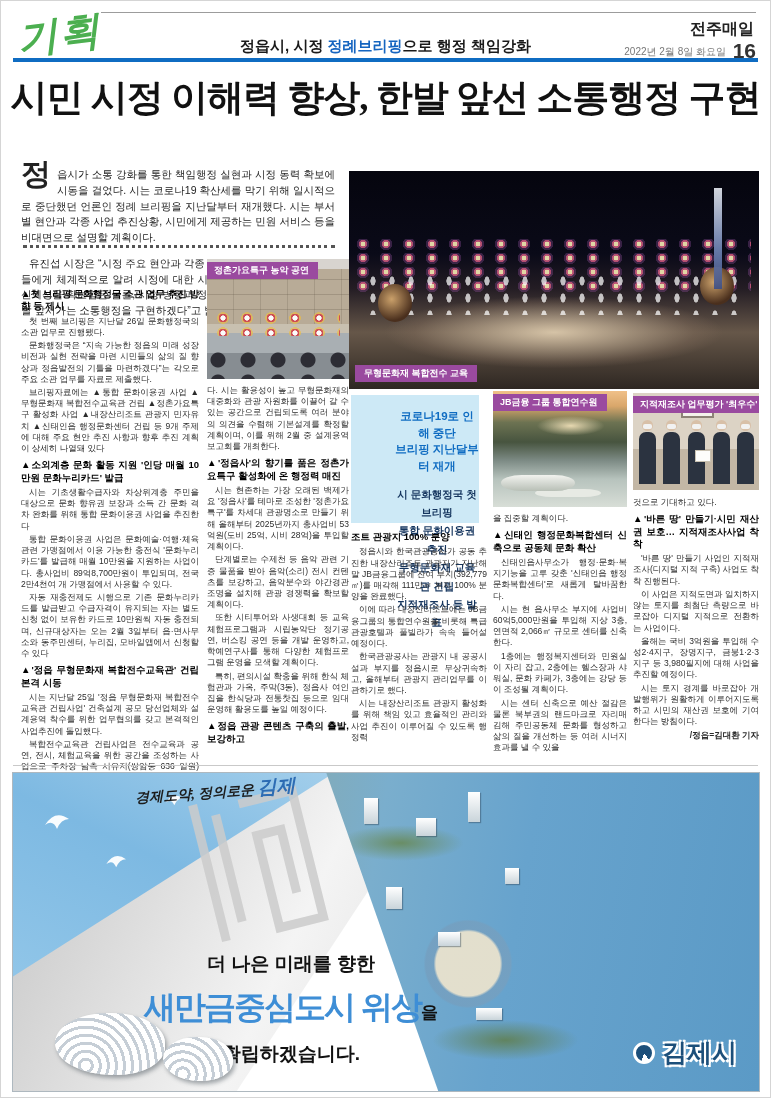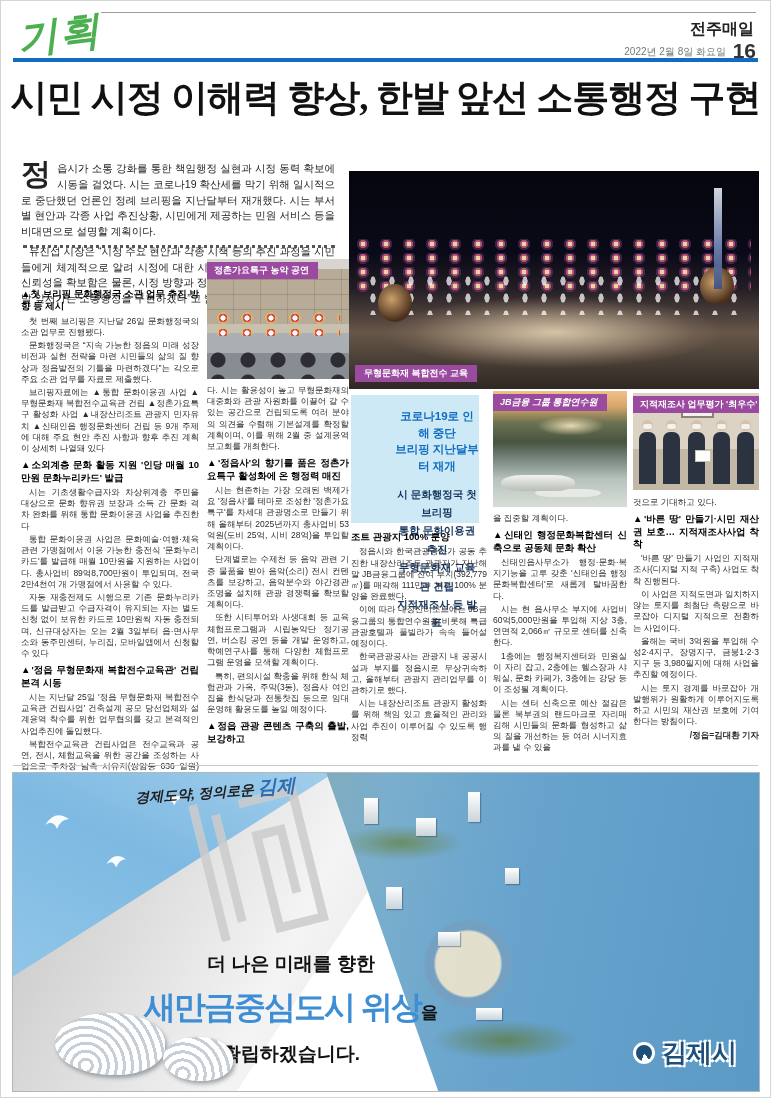--- a/index.html
+++ b/index.html
@@ -17,21 +17,21 @@
   .pageno{position:absolute;right:14px;top:38px;font-size:21px;font-weight:bold;color:#333;}
   .bluerule{position:absolute;left:12px;right:12px;top:57px;border-top:4px solid #0f6cc2;}
   
   .headline{position:absolute;left:0;right:0;top:72px;text-align:center;font-size:37px;font-weight:bold;
         color:#111;font-family:"Liberation Serif",serif;letter-spacing:-1px;}
   
   .lead{position:absolute;left:20px;top:156px;width:314px;font-size:10.5px;line-height:1.5;
         text-align:justify;word-break:break-all;color:#222;}
   .dropcap{float:left;font-size:30px;line-height:1;font-weight:bold;padding:2px 6px 0 0;
         font-family:"Liberation Serif",serif;}
-  .lead p{margin:4px 0 2px;}
+  .lead p{margin:10px 0 2px;}
   .lead p.q{text-indent:8px;}
   .dots{position:absolute;left:22px;top:244px;width:312px;border-top:3px dotted #555;}
   
   .col{position:absolute;font-size:8.5px;line-height:1.32;color:#2b2b2b;text-align:justify;
        word-break:break-all;overflow:hidden;}
   .col p{margin:0 0 2px;text-indent:8px;}
   .col p.cont{text-indent:0;}
   .col h4{margin:5px 0 3px;font-size:9.5px;line-height:1.3;color:#000;text-indent:0;}
   .col h4:first-child{margin-top:0;}
   .byline{text-align:right;font-weight:bold;text-indent:0 !important;}
@@ -63,21 +63,21 @@
   .nongak-perf{position:absolute;left:6%;right:6%;top:44%;height:20%;
      background-image:radial-gradient(circle at 7px 6px, rgba(255,255,255,.95) 0 2.4px, rgba(210,60,70,.85) 2.8px 4.2px, rgba(240,190,60,.6) 4.5px 5.6px, rgba(0,0,0,0) 6px);
      background-size:24px 15px;}
   .crowd{position:absolute;left:0;right:0;bottom:0;height:26%;
      background-image:radial-gradient(circle at 11px 12px, rgba(40,40,48,.95) 0 7px, rgba(0,0,0,0) 8px);
      background-size:30px 22px;}
   .photo-nongak .plabel{left:-2px;top:3px;}
   .photo-jb{left:492px;top:390px;width:134px;height:116px;
      background:
       radial-gradient(ellipse 42% 14% at 58% 30%, rgba(238,222,182,.95), rgba(0,0,0,0) 60%),
-      linear-gradient(180deg,#f0c089 0%,#d9a76b 13%,#6d7352 27%,#47543f 44%,#7d8b85 60%,#b7c3bd 76%,#d8ded7 100%); font-style: italic;}
+      linear-gradient(180deg,#f0c089 0%,#d9a76b 13%,#6d7352 27%,#47543f 44%,#7d8b85 60%,#b7c3bd 76%,#d8ded7 100%);}
   .jb-bld{position:absolute;left:6%;bottom:14%;width:55%;height:14%;border-radius:40%/70%;
      background:linear-gradient(#f2f3ef,#b8bfb6);box-shadow:30px 10px 0 -4px #e7eae4;}
   .photo-jb .plabel{left:-2px;top:3px;}
   .photo-award{left:632px;top:392px;width:126px;height:97px;
      background:linear-gradient(#dcd3c5 0 58%,#c3b7a5 58% 100%);}
   .frame{position:absolute;left:38%;top:6%;width:26%;height:20%;background:#f4f2ec;border:2px solid #8c8276;}
   .fig{position:absolute;bottom:6px;width:17px;height:52px;border-radius:7px 7px 0 0;background:#2b3340;}
   .fig::before{content:"";position:absolute;top:-12px;left:3px;width:11px;height:11px;border-radius:50%;
      background:#d8c0a8;}
   .fig::after{content:"";position:absolute;top:-8px;left:4px;width:9px;height:5px;background:#f2f2f2;border-radius:2px;}
@@ -129,20 +129,23 @@
   .gimje .txt{font-size:25px;font-weight:bold;color:#1c4f7a;
       text-shadow:-2px -2px 0 #fff,2px -2px 0 #fff,-2px 2px 0 #fff,2px 2px 0 #fff;}
 </style>
 </head>
 <body>
 
 <div class="page">
 
   <div class="toprule"></div>
   <div class="section-logo">기획</div>
+  <div class="strap">
+    <span>정읍시, 시정 </span><span class="hl">정례브리핑</span><span>으로 행정 책임강화</span>
+  </div>
   <div class="paper-name">전주매일</div>
   <div class="dateline">2022년 2월 8일 화요일</div>
   <div class="pageno">16</div>
   <div class="bluerule"></div>
 
   <div class="headline">시민 시정 이해력 향상, 한발 앞선 소통행정 구현</div>
 
   <div class="lead">
     <span class="dropcap">정</span>
     <p>읍시가 소통 강화를 통한 책임행정 실현과 시정 동력 확보에 시동을 걸었다. 시는 코로나19 확산세를 막기 위해 일시적으로 중단했던 언론인 정례 브리핑을 지난달부터 재개했다. 시는 부서별 현안과 각종 사업 추진상황, 시민에게 제공하는 민원 서비스 등을 비대면으로 설명할 계획이다.</p>
@@ -223,21 +226,21 @@
     <p>한국관광공사는 관광지 내 공공시설과 부지를 정읍시로 무상귀속하고, 올해부터 관광지 관리업무를 이관하기로 했다.</p>
     <p>시는 내장산리조트 관광지 활성화를 위해 책임 있고 효율적인 관리와 사업 추진이 이루어질 수 있도록 행정력</p>
   </div>
 
   <div class="col" style="left:492px;top:512px;width:134px;height:246px;">
     <p class="cont">을 집중할 계획이다.</p>
     <h4>▲신태인 행정문화복합센터 신축으로 공동체 문화 확산</h4>
     <p>신태인읍사무소가 행정·문화·복지기능을 고루 갖춘 '신태인읍 행정문화복합센터'로 새롭게 탈바꿈한다.</p>
     <p>시는 현 읍사무소 부지에 사업비 60억5,000만원을 투입해 지상 3층, 연면적 2,066㎡ 규모로 센터를 신축한다.</p>
     <p>1층에는 행정복지센터와 민원실이 자리 잡고, 2층에는 헬스장과 샤워실, 문화 카페가, 3층에는 강당 등이 조성될 계획이다.</p>
-    <p>시는 센터 신축으로 예산 절감은 물론 북부권의 랜드마크로 자리매김해 시민들의 문화를 형성하고 삶의 질을 개선하는 등 여러 시너지효과를 낼 수 있을</p>
+    <p>시는 센터 신축으로 예산 절감은 물론 북부권의 랜드마크로 자리매김해 주민공동체 문화를 형성하고 삶의 질을 개선하는 등 여러 시너지효과를 낼 수 있을</p>
   </div>
 
   <div class="col" style="left:632px;top:496px;width:126px;height:262px;">
     <p class="cont">것으로 기대하고 있다.</p>
     <h4>▲'바른 땅' 만들기·시민 재산권 보호… 지적재조사사업 착착</h4>
     <p>'바른 땅' 만들기 사업인 지적재조사(디지털 지적 구축) 사업도 착착 진행된다.</p>
     <p>이 사업은 지적도면과 일치하지 않는 토지를 최첨단 측량으로 바로잡아 디지털 지적으로 전환하는 사업이다.</p>
     <p>올해는 국비 3억원을 투입해 수성2·4지구, 장명지구, 금붕1·2·3지구 등 3,980필지에 대해 사업을 추진할 예정이다.</p>
     <p>시는 토지 경계를 바로잡아 개발행위가 원활하게 이루어지도록 하고 시민의 재산권 보호에 기여한다는 방침이다.</p>
     <p class="byline">/정읍=김대환 기자</p>

